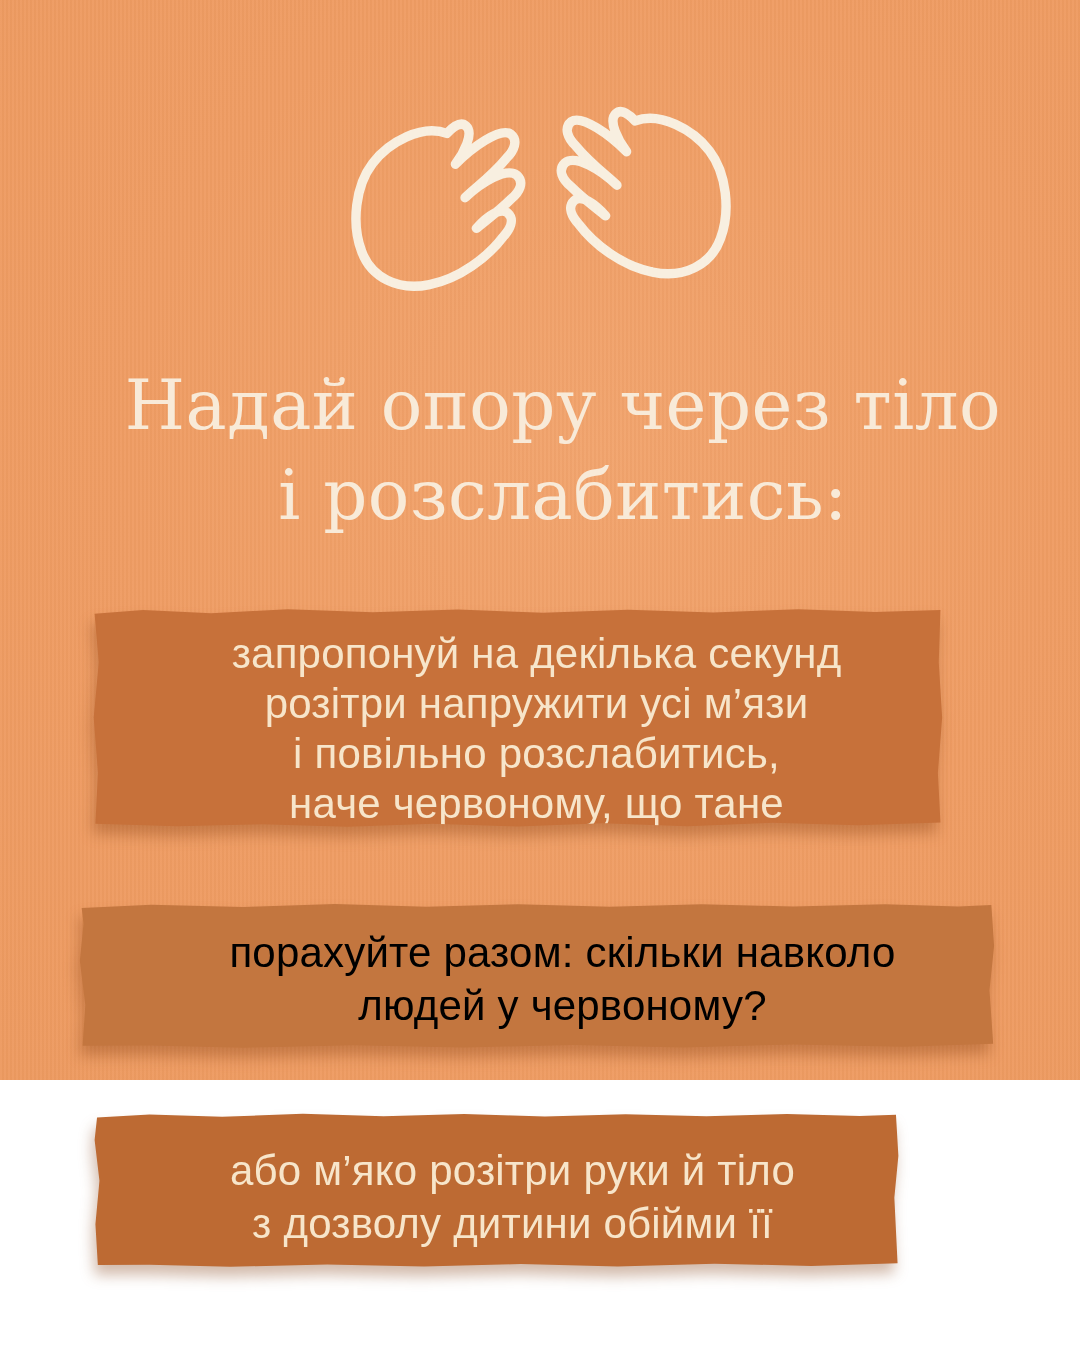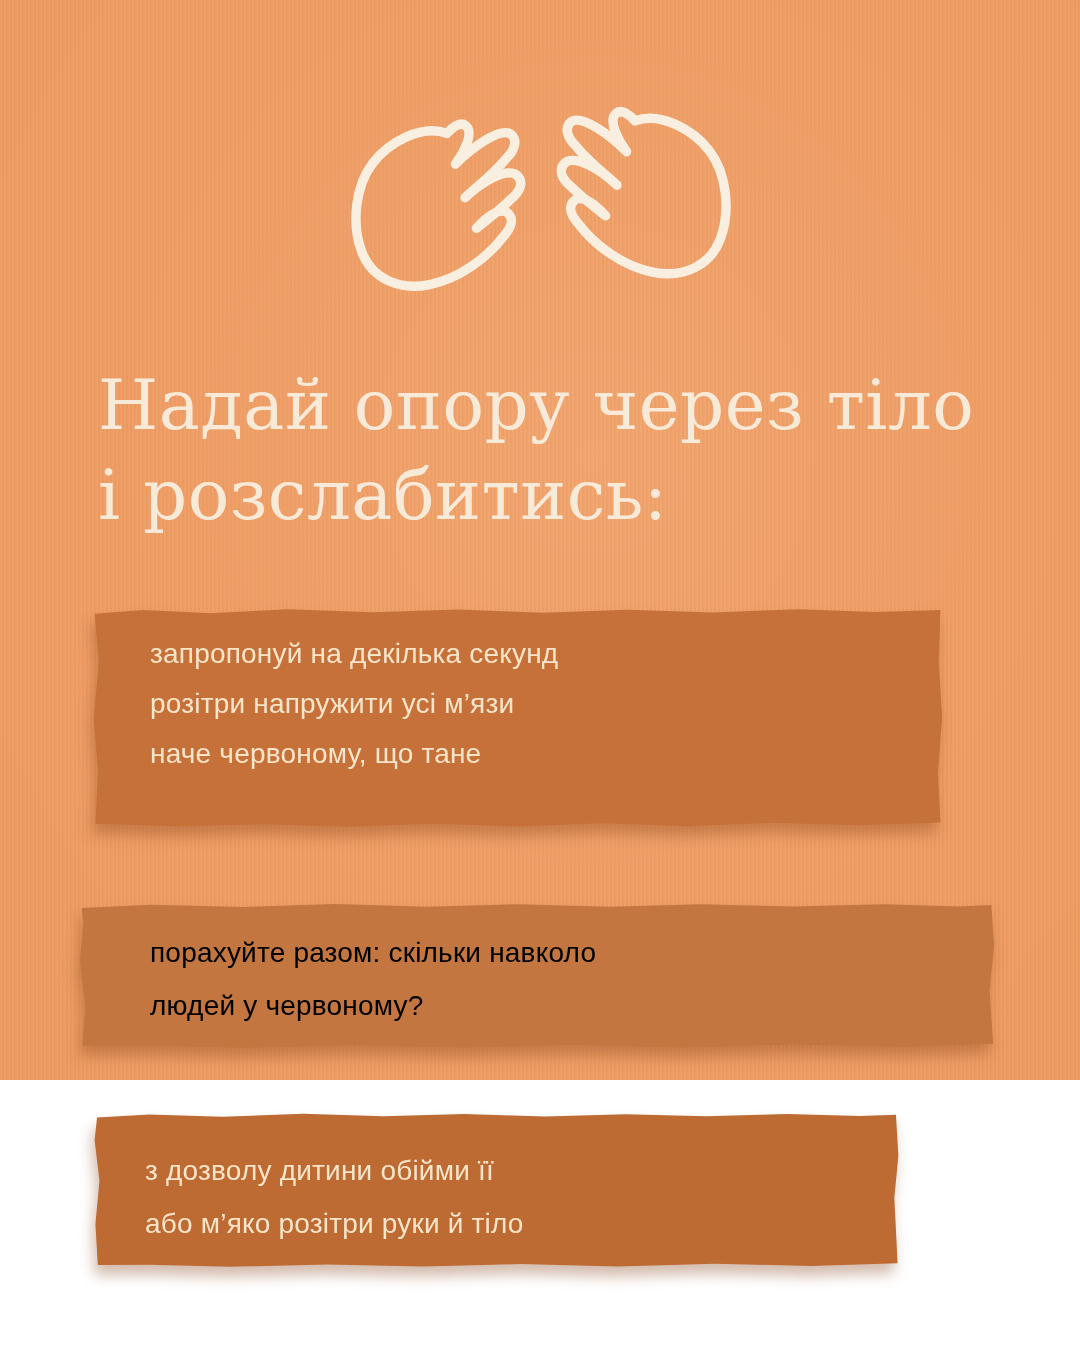--- a/index.html
+++ b/index.html
@@ -6,20 +6,21 @@
   body{
     width:1080px;height:1350px;
     font-family:"Liberation Sans",sans-serif;
     overflow:hidden;
   }
   .canvas{
     position:relative;width:1080px;height:1080px;
     background:
       repeating-linear-gradient(90deg, rgba(255,255,255,0.03) 0 2px, rgba(0,0,0,0.015) 2px 4px),
       radial-gradient(ellipse at 55% 42%, #f2a46d 0%, #ef9c63 55%, #ed9a60 100%);
+    text-align: center;
   }
   .hands{
     position:absolute;left:0;top:0;width:1080px;height:320px;
   }
   .hand{position:absolute;}
   .hand svg{display:block;width:100%;height:100%;}
   .hand-left{left:346px;top:118px;width:188px;height:180px;transform:rotate(-2deg);}
   .hand-right{left:548px;top:103px;width:188px;height:185px;transform:rotate(2deg);}
   .hand-right svg{transform:scale(-1,1);}
   .title{
@@ -28,21 +29,21 @@
     font-size:69px;line-height:90px;font-weight:400;
     letter-spacing:0.5px;
   }
   .card{position:absolute;filter:drop-shadow(-3px 10px 7px rgba(128,60,18,0.35));}
   .card-inner{
     width:100%;height:100%;
     display:flex;flex-direction:column;justify-content:flex-start;
     box-sizing:border-box;
   }
   .card-text{
-    font-size:28px;font-weight:400;letter-spacing:0.2px;
+    font-size:42px;font-weight:400;letter-spacing:0.2px;
   }
   .card1{left:92px;top:607px;width:851px;height:221px;}
   .card1 .card-inner{padding:22px 20px 0 58px;}
   .card1 .card-text{line-height:50px;}
   .card2{left:78px;top:902px;width:917px;height:147px;}
   .card2 .card-inner{padding:24px 20px 0 72px;}
   .card2 .card-text{line-height:53px;}
   .card3{left:93px;top:1112px;width:807px;height:156px;}
   .card3 .card-inner{padding:32px 20px 0 52px;}
   .card3 .card-text{line-height:53px;}
@@ -71,36 +72,37 @@
   <div class="title" style="color: rgb(248, 234, 216);">
     <div>Надай опору через тіло</div>
     <div>і розслабитись:</div>
   </div>
 
   <div class="card card1">
     <div class="card-inner torn-a" style="background: rgb(199, 113, 58);">
       <div class="card-text" style="color: rgb(247, 229, 202);">
         <div>запропонуй на декілька секунд</div>
         <div>розітри напружити усі м’язи</div>
+        <div>і повільно розслабитись,</div>
         <div>наче червоному, що тане</div>
       </div>
     </div>
   </div>
 
   <div class="card card2">
     <div class="card-inner torn-b" style="background: rgb(195, 118, 63);">
       <div class="card-text" style="color: #000000;">
         <div>порахуйте разом: скільки навколо</div>
         <div>людей у червоному?</div>
       </div>
     </div>
   </div>
 
   <div class="card card3">
     <div class="card-inner torn-c" style="background: rgb(189, 106, 51);">
       <div class="card-text" style="color: rgb(247, 229, 202);">
+        <div>або м’яко розітри руки й тіло</div>
         <div>з дозволу дитини обійми її</div>
-        <div>або м’яко розітри руки й тіло</div>
       </div>
     </div>
   </div>
 
 </div>
 
 </body></html>

